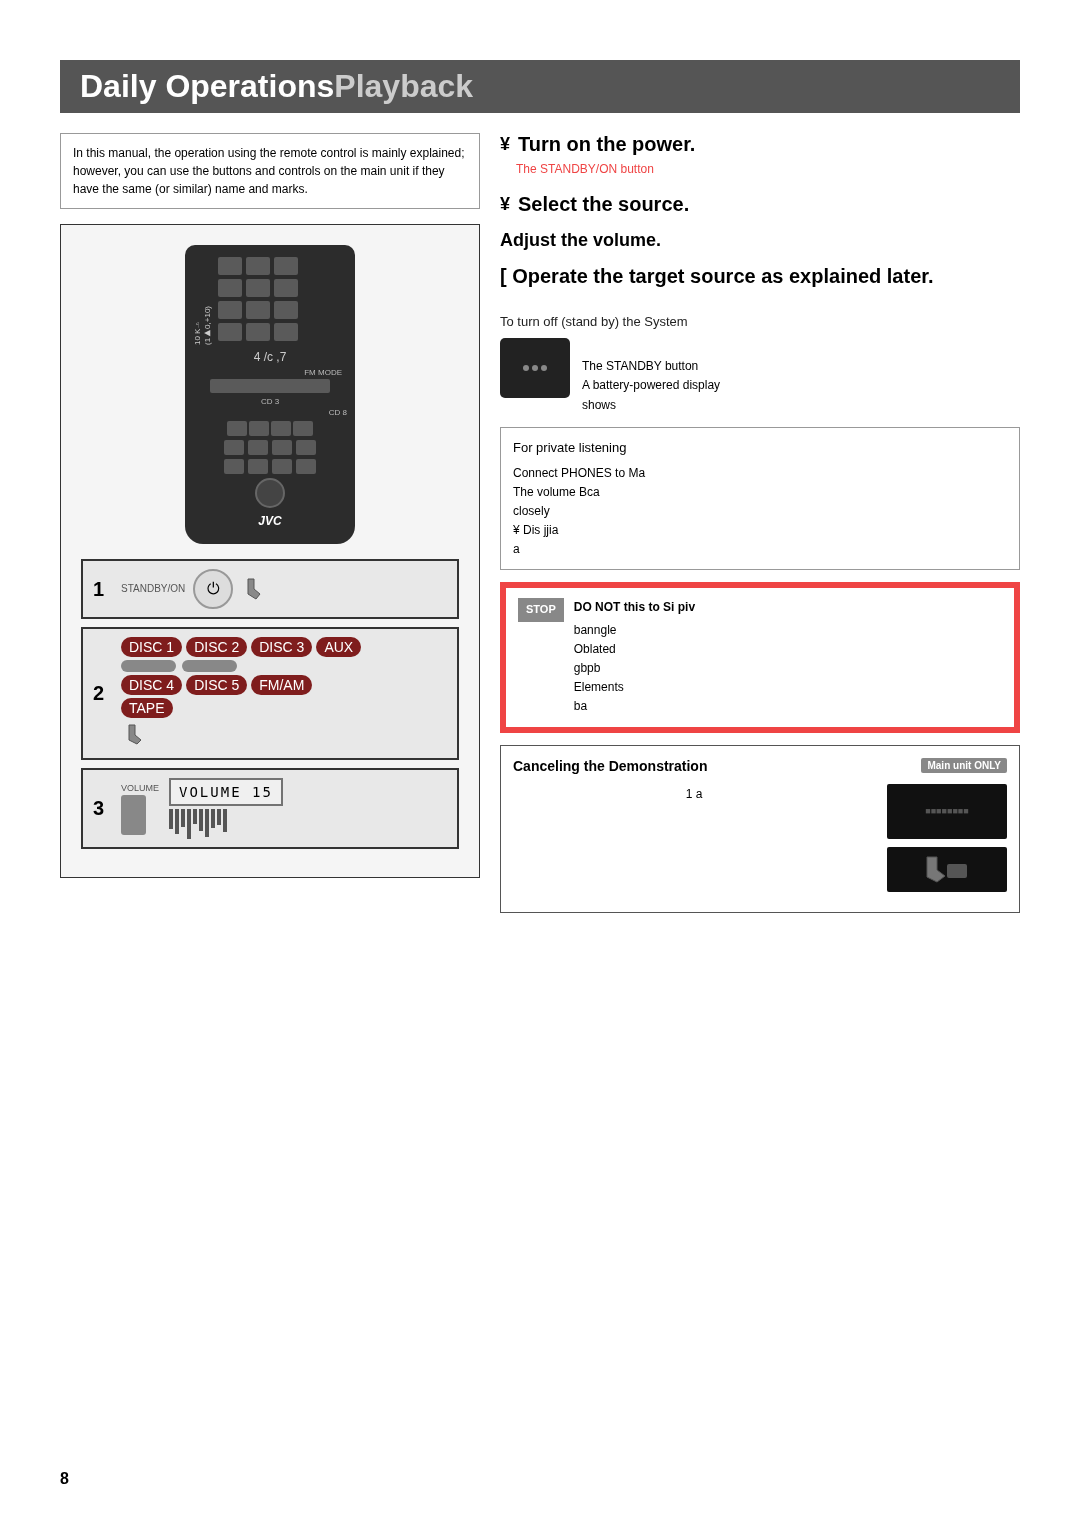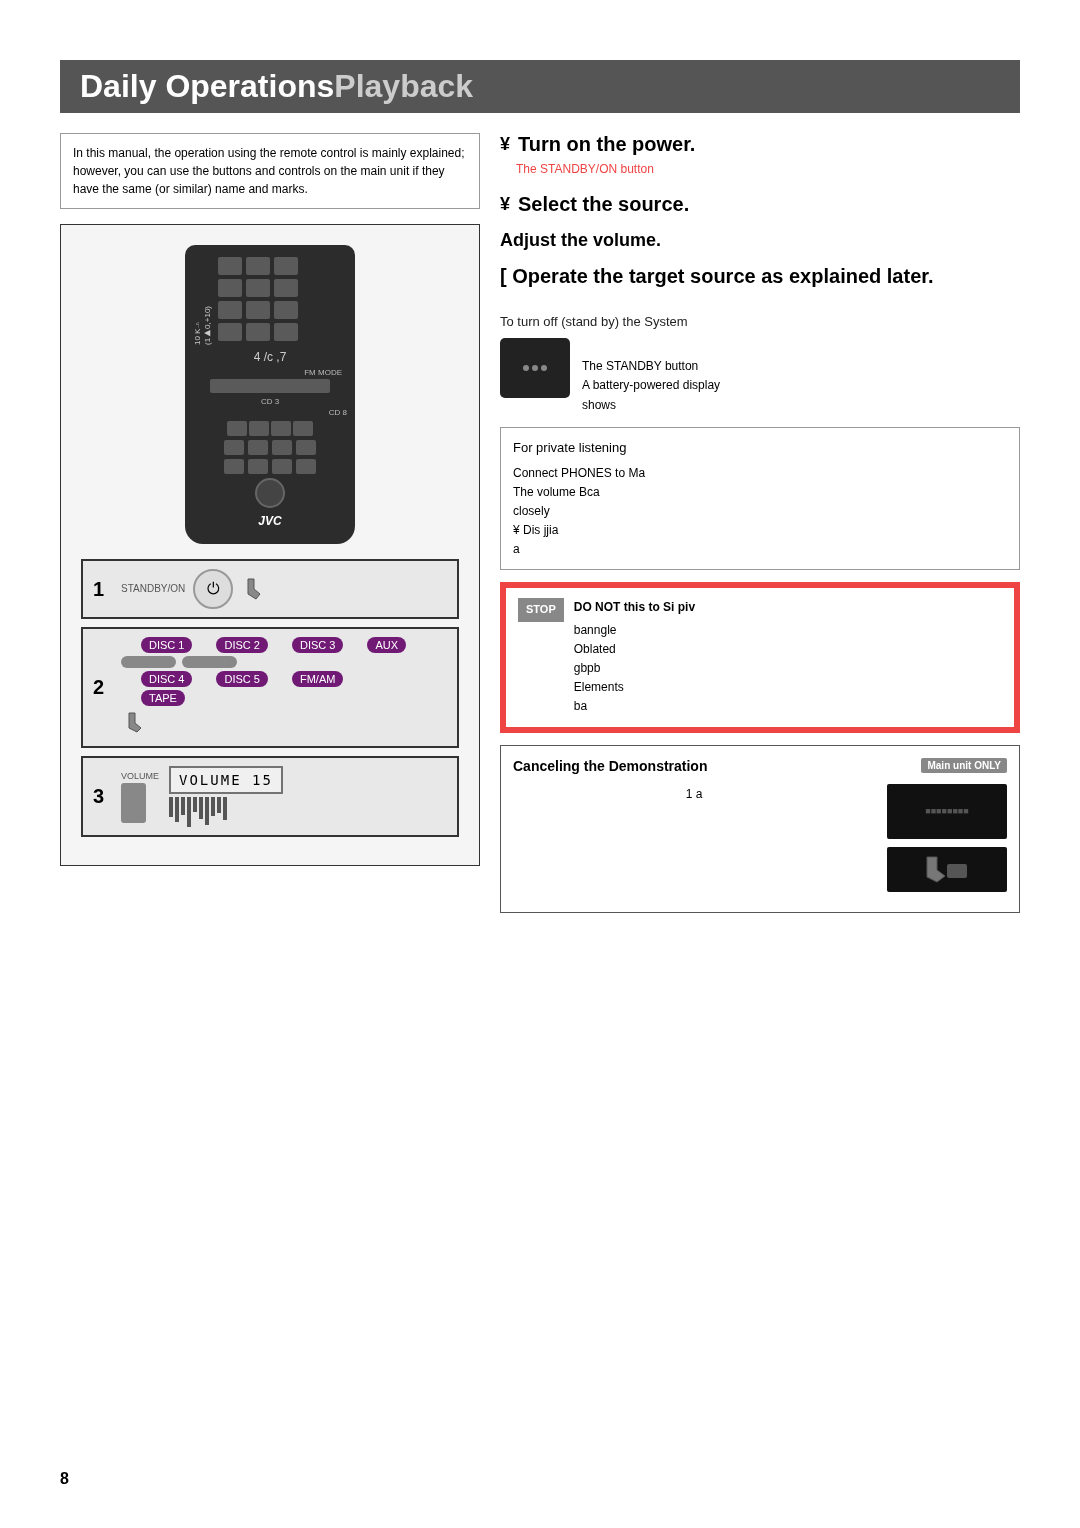--- a/index.html
+++ b/index.html
@@ -318,27 +318,26 @@
       flex: 1;
     }
 
     .disc-row {
       display: flex;
       gap: 4px;
       flex-wrap: wrap;
     }
 
     .disc-pill {
-      background: #701a75;
+      background: #7f1d1d;
       border-radius: 10px;
       padding: 2px 8px;
-      font-size: 11px;
+      font-size: 14px;
       color: white;
       white-space: nowrap;
-      margin-left: 20px;
     }
 
     .volume-display {
       background: #f0f0f0;
       border: 2px solid #737373;
       padding: 4px 8px;
       font-family: monospace;
       font-size: 14px;
       letter-spacing: 2px;
     }

